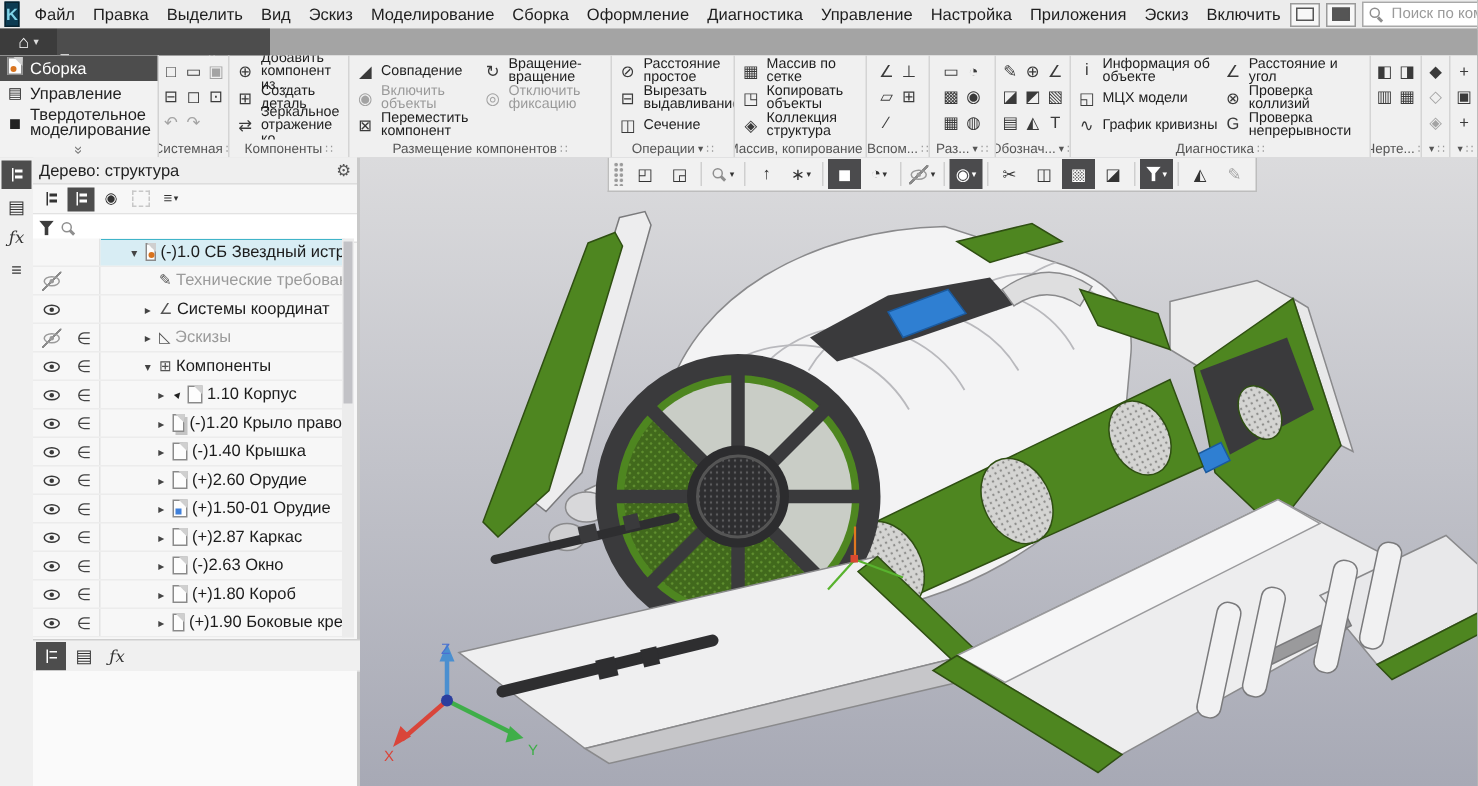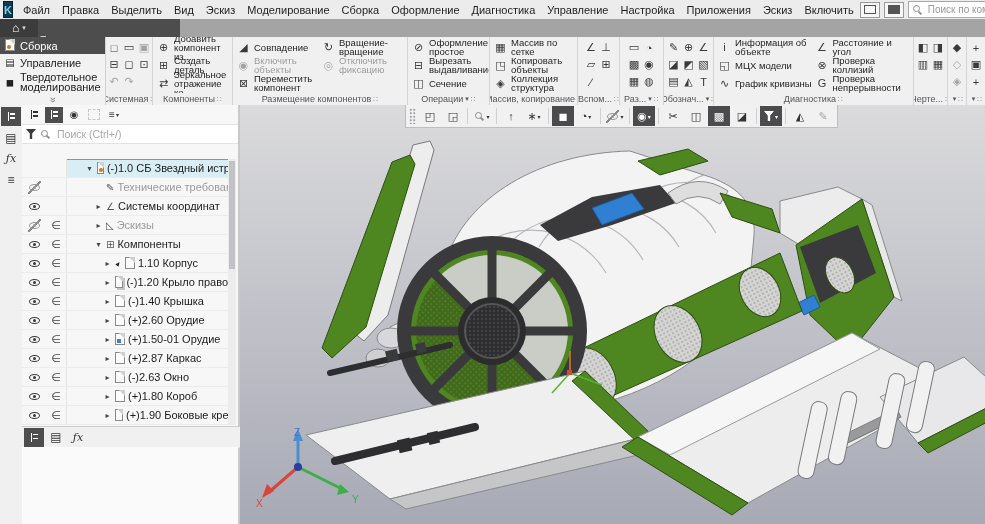--- a/index.html
+++ b/index.html
@@ -292,21 +292,21 @@
           </div>
           <div class="glabel">
             <span>Размещение компонентов</span>
             <span class="ggrip">∷</span>
           </div>
         </div>
         <div class="rgroup" style="width: 82px;">
           <div class="gcontent">
             <div class="rbtn">
               <span class="ric">⊘</span>
-              <span class="rlb">Оформление простое</span>
+              <span class="rlb">Расстояние простое</span>
             </div>
             <div class="rbtn">
               <span class="ric">⊟</span>
               <span class="rlb">Вырезать выдавливанием</span>
             </div>
             <div class="rbtn">
               <span class="ric">◫</span>
               <span class="rlb">Сечение</span>
             </div>
           </div>
@@ -482,20 +482,24 @@
         </div>
         <div class="lsbtn">
           <span class="fx">ƒx</span>
         </div>
         <div class="lsbtn">
           <span>≡</span>
         </div>
       </div>
 
     <div class="treepanel">
+      <div class="tp-head">
+        <span>Дерево: структура</span>
+        <span class="gear">⚙</span>
+      </div>
       <div class="tp-tools">
           <div class="ttbtn">
             <span class="treeglyph"></span>
           </div>
           <div class="ttbtn active">
             <span class="treeglyph"></span>
           </div>
           <div class="ttbtn">
             <span>◉</span>
           </div>
@@ -503,21 +507,20 @@
             <span class="dashbox"></span>
           </div>
           <div class="ttbtn">
             <span>≡</span>
             <span class="caret">▾</span>
           </div>
         </div>
       <div class="tp-search">
         <span class="funnel"></span>
         <span class="lens"></span>
-        <input placeholder="Поиск (Ctrl+/)" style="">
       </div>
       <div class="tp-list">
           <div class="trow sel">
             <div class="tg">
               <span class="eyewrap"></span>
               <span class="exwrap"></span>
             </div>
             <div class="tc" style="padding-left: 18px;">
               <span class="tarrow">▾</span>
               <span class="doc assembly"></span>

